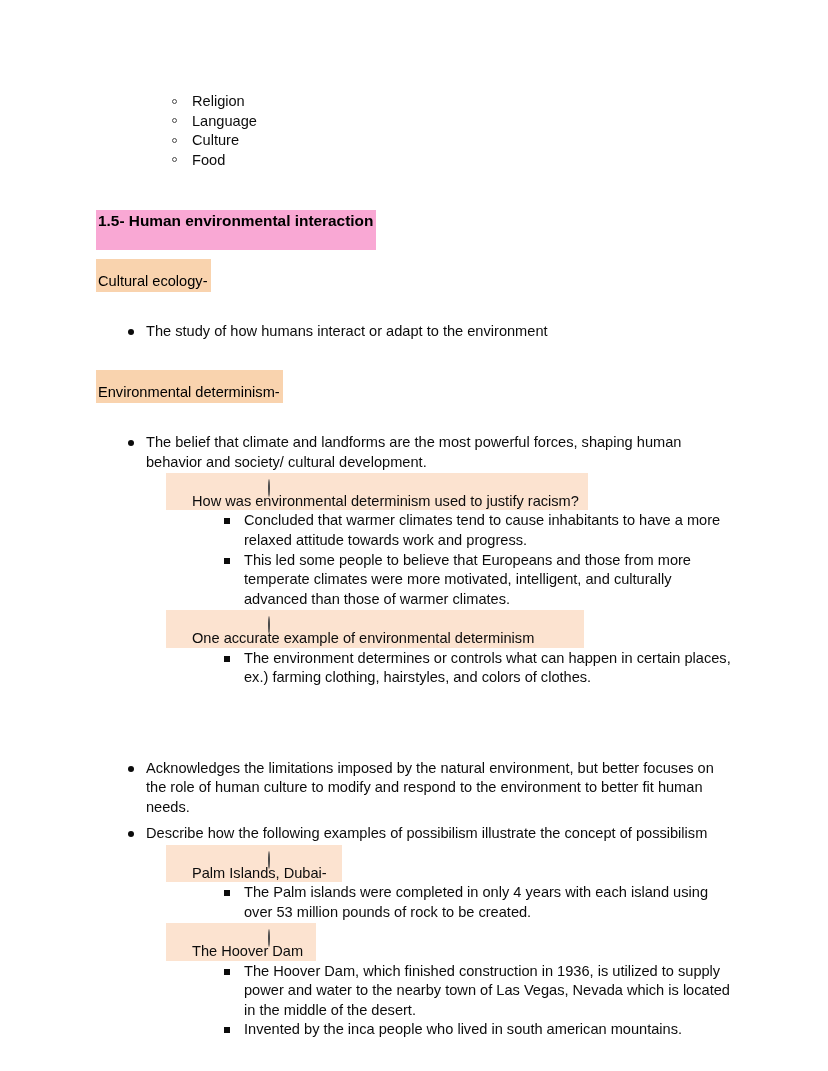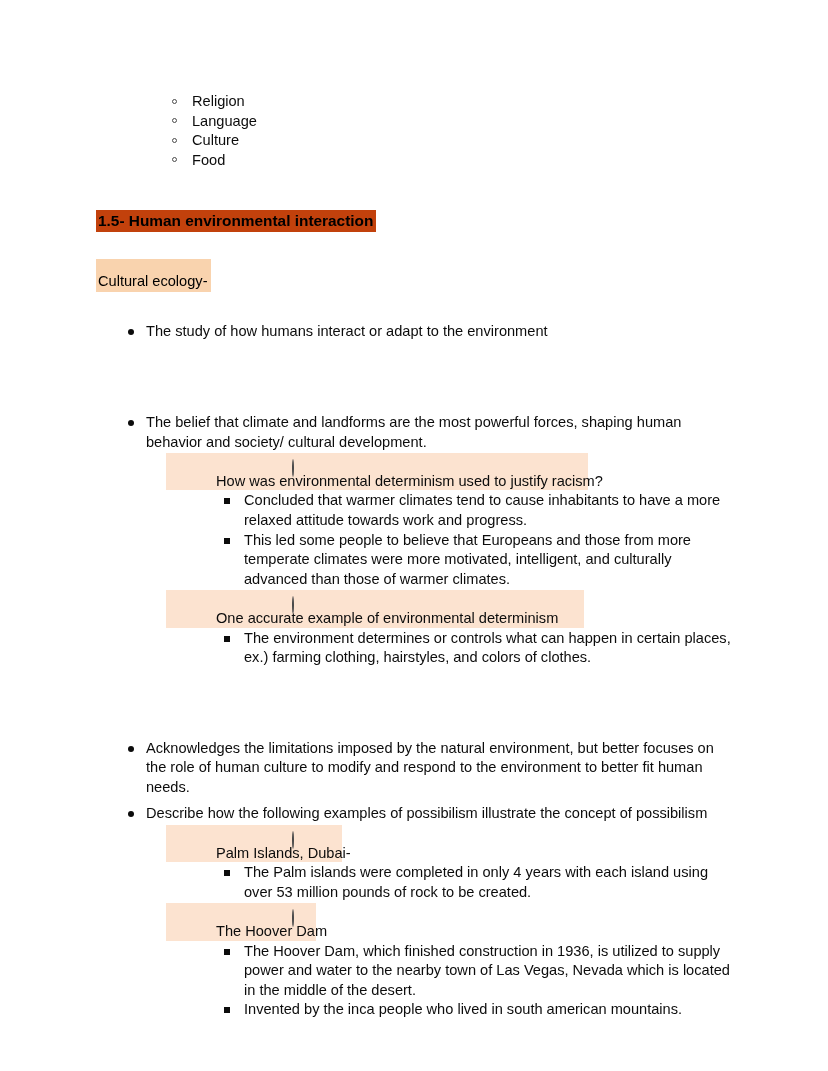--- a/index.html
+++ b/index.html
@@ -29,22 +29,22 @@
 
   
   .section-title {
     font-size: 15.4px;
     font-weight: bold;
     line-height: 21px;
     margin: 0;
     display: block;
   }
   .section-title .hl {
-    background: #c2410c;
-    padding: 2px 3px 3px 2px;
+    background: #f9a8d4;
+    padding: 2px 3px 21px 2px;
   }
   .term-heading {
     font-size: 14.6px;
     line-height: 20px;
     margin: 0;
     display: block;
   }
   .term-heading .hl {
     background: #f9d3ae;
     padding: 14px 3px 3px 2px;
@@ -119,21 +119,20 @@
     background: #fce3d0;
     z-index: 0;
   }
   .lvl2 > li.hl-row > .hl-bg {
     left: 70px;
   }
   li.hl-row > .marker,
   li.hl-row > .txt {
     position: relative;
     z-index: 1;
-    margin-left: 24px;
   }
   li.hl-row > .marker {
     z-index: 1;
   }
 
   .txt { display: block; }
   .gap-md  { height: 24px; }
   .gap-xl  { height: 40px; }
 </style>
 </head>
@@ -175,20 +174,23 @@
     <div class="gap-md"></div>
     <ul class="lvl1">
       <li>
         <span class="marker"></span>
         <span class="txt">The study of how humans interact or adapt to the environment</span>
       </li>
     </ul>
 
     <div class="gap-xl"></div>
 
+    <div class="term-heading">
+      <span class="hl">Environmental determinism-</span>
+    </div>
     <div class="gap-md"></div>
     <ul class="lvl1">
       <li>
         <span class="marker"></span>
         <span class="txt">The belief that climate and landforms are the most powerful forces, shaping human behavior and society/ cultural development.</span>
       </li>
     </ul>
     <ul class="lvl2">
       <li class="hl-row">
         <span class="hl-bg" style="right:148px"></span>

